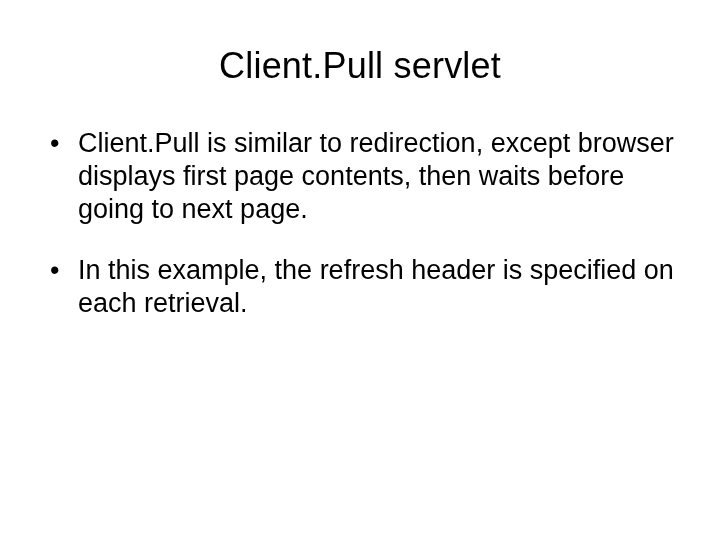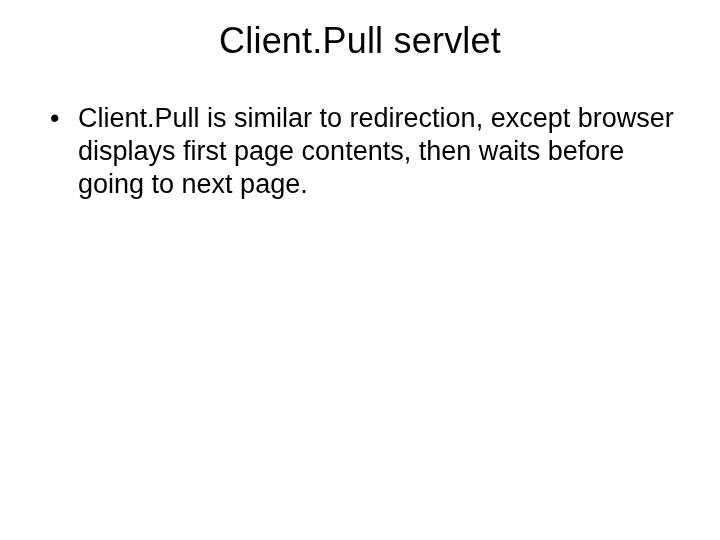--- a/index.html
+++ b/index.html
@@ -15,21 +15,21 @@
   .slide {
     width: 720px;
     height: 540px;
     box-sizing: border-box;
     padding: 20px 40px 40px 40px;
   }
   .title {
     text-align: center;
     font-size: 36px;
     font-weight: 400;
-    margin: 0 0 40px 0;
+    margin: 25px 0 40px 0;
     letter-spacing: 0.2px;
   }
   ul.bullets {
     list-style: none;
     margin: 0;
     padding: 0 0 0 4px;
   }
   ul.bullets li {
     position: relative;
     font-size: 27px;
@@ -48,14 +48,15 @@
   }
 </style>
 </head>
 <body>
 
 <div class="slide">
   <h1 class="title">Client.Pull servlet</h1>
 
   <ul class="bullets">
     <li>Client.Pull is similar to redirection, except browser displays first page contents, then waits before going to next page.</li>
+    <li>In this example, the refresh header is specified on each retrieval.</li>
   </ul>
 </div>
 
 </body></html>

